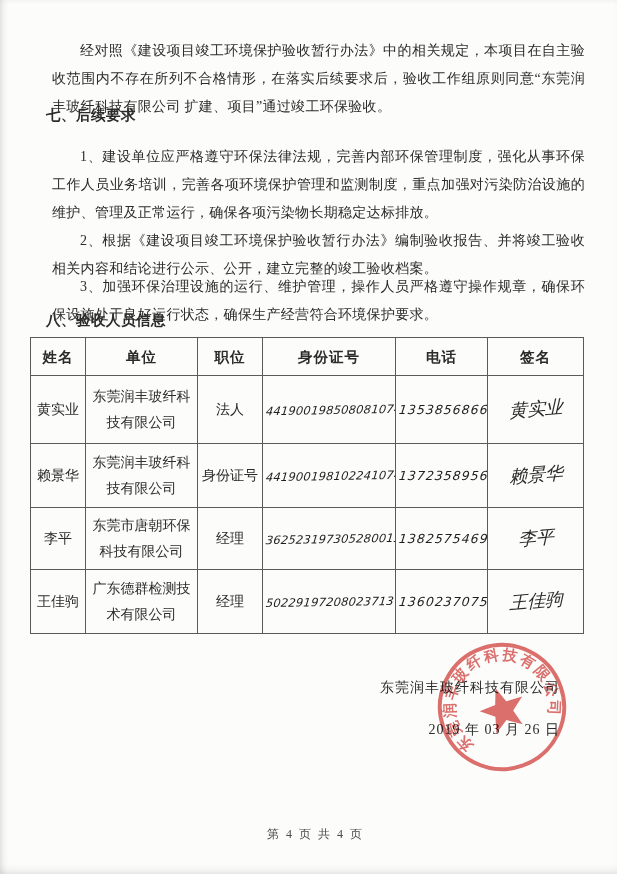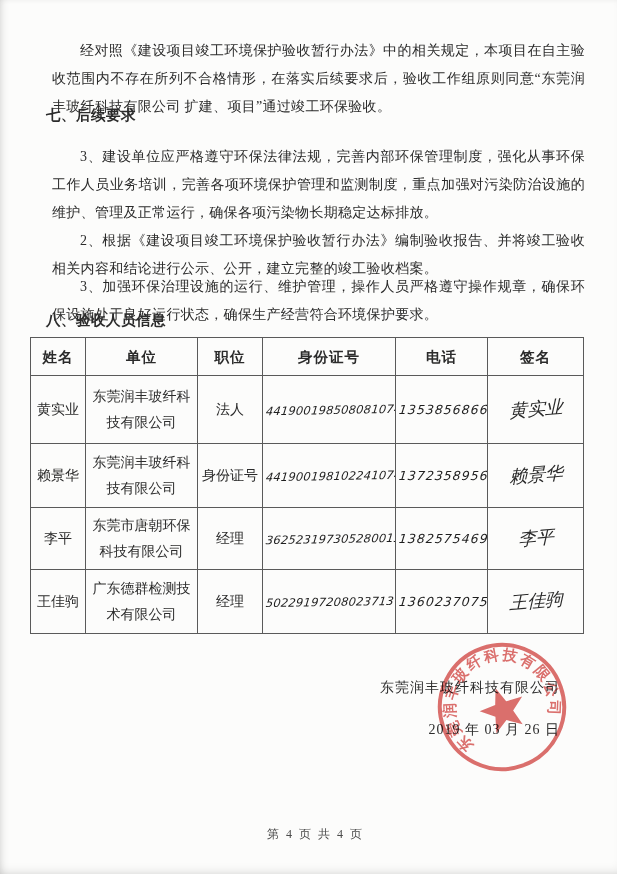--- a/index.html
+++ b/index.html
@@ -61,21 +61,21 @@
 </style>
 </head>
 <body>
 
 <div class="page">
 
   <p class="blk para" style="top:25px;">经对照《建设项目竣工环境保护验收暂行办法》中的相关规定，本项目在自主验收范围内不存在所列不合格情形，在落实后续要求后，验收工作组原则同意“东莞润丰玻纤科技有限公司 扩建、项目”通过竣工环保验收。</p>
 
   <h3 class="blk hd" style="top:104px;">七、后续要求</h3>
 
-  <p class="blk para" style="top:131px;">3、建设单位应严格遵守环保法律法规，完善内部环保管理制度，强化从事环保工作人员业务培训，完善各项环境保护管理和监测制度，重点加强对污染防治设施的维护、管理及正常运行，确保各项污染物长期稳定达标排放。</p>
+  <p class="blk para" style="top:131px;">1、建设单位应严格遵守环保法律法规，完善内部环保管理制度，强化从事环保工作人员业务培训，完善各项环境保护管理和监测制度，重点加强对污染防治设施的维护、管理及正常运行，确保各项污染物长期稳定达标排放。</p>
 
   <p class="blk para" style="top:215px;">2、根据《建设项目竣工环境保护验收暂行办法》编制验收报告、并将竣工验收相关内容和结论进行公示、公开，建立完整的竣工验收档案。</p>
 
   <p class="blk para" style="top:261px;">3、加强环保治理设施的运行、维护管理，操作人员严格遵守操作规章，确保环保设施处于良好运行状态，确保生产经营符合环境保护要求。</p>
 
   <h3 class="blk hd" style="top:309px;">八、验收人员信息</h3>
 
   <table class="vtable">
     <colgroup>
       <col style="width:55px">

